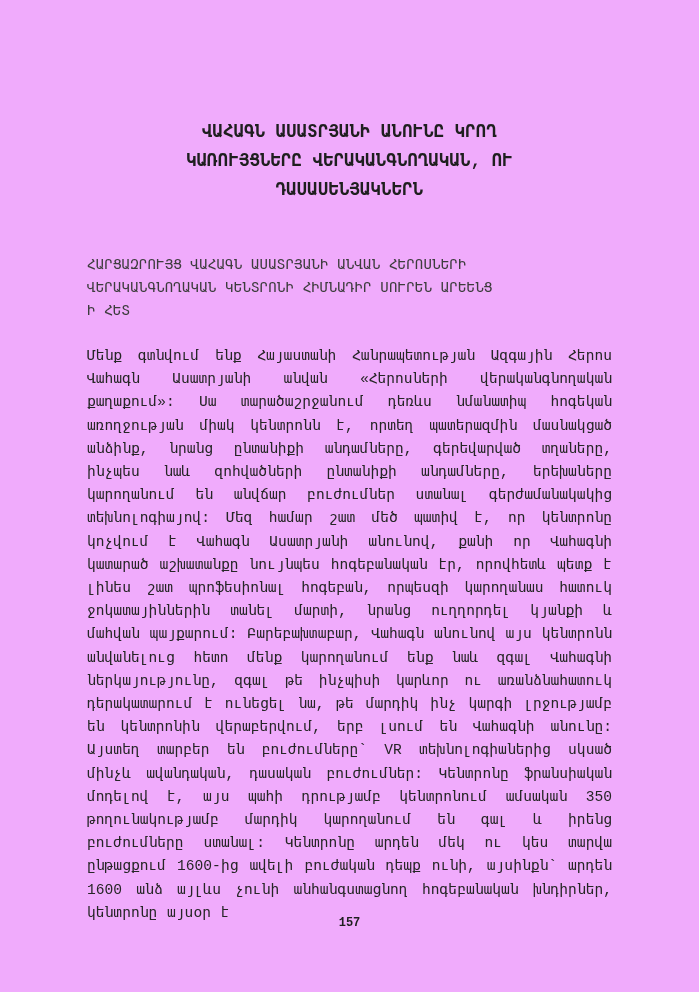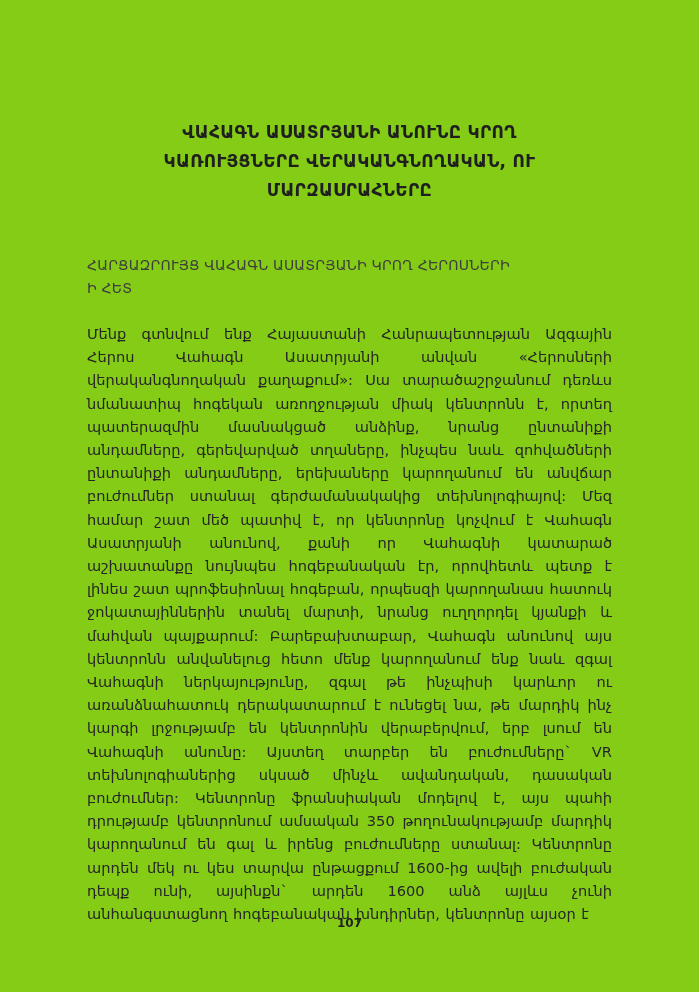--- a/index.html
+++ b/index.html
@@ -9,24 +9,25 @@
   }
   body {
     font-family: "DejaVu Sans", sans-serif;
     color: #222222;
   }
   .page {
     position: relative;
     width: 699px;
     height: 992px;
     margin: 0 auto;
-    background: #84cc16;
+    background: #f0abfc;
     box-sizing: border-box;
     padding: 118px 87px 0 87px;
     overflow: hidden;
+    font-family: Liberation Mono, monospace;
   }
   .doc-title {
     text-align: center;
     font-weight: bold;
     font-size: 17px;
     line-height: 29px;
     color: #1f1f1f;
     letter-spacing: 0.3px;
     margin: 0 0 0 0;
   }
@@ -64,25 +65,26 @@
   }
 </style>
 </head>
 <body>
 
 <div class="page">
 
   <h1 class="doc-title">
     <span class="title-line">ՎԱՀԱԳՆ ԱՍԱՏՐՅԱՆԻ ԱՆՈՒՆԸ  ԿՐՈՂ</span>
     <span class="title-line">ԿԱՌՈՒՅՑՆԵՐԸ ՎԵՐԱԿԱՆԳՆՈՂԱԿԱՆ, ՈՒ</span>
-    <span class="title-line">ՄԱՐԶԱՍՐԱՀՆԵՐԸ</span>
+    <span class="title-line">ԴԱՍԱՍԵՆՅԱԿՆԵՐՆ</span>
   </h1>
 
   <div class="subtitle">
-    <span class="subtitle-line">ՀԱՐՑԱԶՐՈՒՅՑ ՎԱՀԱԳՆ ԱՍԱՏՐՅԱՆԻ ԿՐՈՂ ՀԵՐՈՍՆԵՐԻ</span>
+    <span class="subtitle-line">ՀԱՐՑԱԶՐՈՒՅՑ ՎԱՀԱԳՆ ԱՍԱՏՐՅԱՆԻ ԱՆՎԱՆ ՀԵՐՈՍՆԵՐԻ</span>
+    <span class="subtitle-line">ՎԵՐԱԿԱՆԳՆՈՂԱԿԱՆ ԿԵՆՏՐՈՆԻ ՀԻՄՆԱԴԻՐ  ՍՈՒՐԵՆ ԱՐԵԵՆՑ</span>
     <span class="subtitle-line">Ի ՀԵՏ</span>
   </div>
 
   <p class="body-text">Մենք գտնվում ենք Հայաստանի Հանրապետության Ազգային Հերոս Վահագն Ասատրյանի անվան «Հերոսների վերականգնողական քաղաքում»: Սա տարածաշրջանում դեռևս նմանատիպ հոգեկան առողջության միակ կենտրոնն է, որտեղ պատերազմին մասնակցած անձինք, նրանց ընտանիքի անդամները, գերեվարված տղաները, ինչպես նաև զոհվածների ընտանիքի անդամները, երեխաները կարողանում են անվճար բուժումներ ստանալ գերժամանակակից տեխնոլոգիայով: Մեզ համար շատ մեծ պատիվ է, որ կենտրոնը կոչվում է Վահագն Ասատրյանի անունով, քանի որ Վահագնի կատարած աշխատանքը նույնպես հոգեբանական էր, որովհետև պետք է լինես շատ պրոֆեսիոնալ հոգեբան, որպեսզի կարողանաս հատուկ ջոկատայիններին տանել մարտի, նրանց ուղղորդել կյանքի և մահվան պայքարում: Բարեբախտաբար, Վահագն անունով այս կենտրոնն անվանելուց հետո մենք կարողանում ենք նաև զգալ Վահագնի ներկայությունը, զգալ թե ինչպիսի կարևոր ու առանձնահատուկ դերակատարում է ունեցել նա, թե մարդիկ ինչ կարգի լրջությամբ են կենտրոնին վերաբերվում, երբ լսում են Վահագնի անունը: Այստեղ տարբեր են բուժումները` VR տեխնոլոգիաներից սկսած մինչև ավանդական, դասական բուժումներ: Կենտրոնը ֆրանսիական մոդելով է, այս պահի դրությամբ կենտրոնում ամսական 350 թողունակությամբ մարդիկ կարողանում են գալ և իրենց բուժումները ստանալ: Կենտրոնը արդեն մեկ ու կես տարվա ընթացքում 1600-ից ավելի բուժական դեպք ունի, այսինքն` արդեն 1600 անձ այլևս չունի անհանգստացնող հոգեբանական խնդիրներ, կենտրոնը այսօր է</p>
 
-  <div class="page-number">107</div>
+  <div class="page-number">157</div>
 
 </div>
 
 </body></html>

